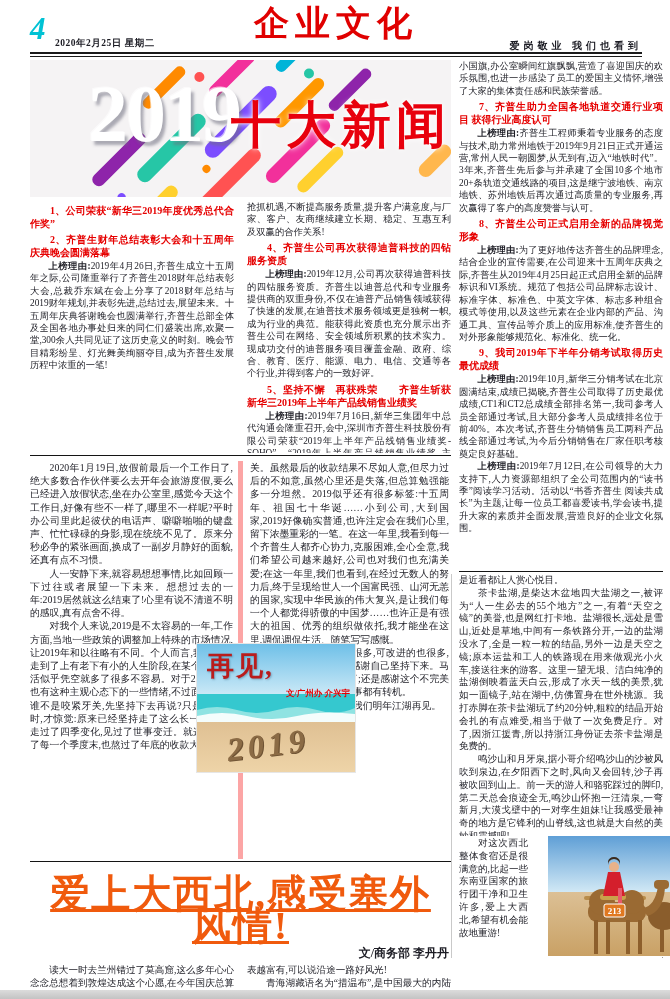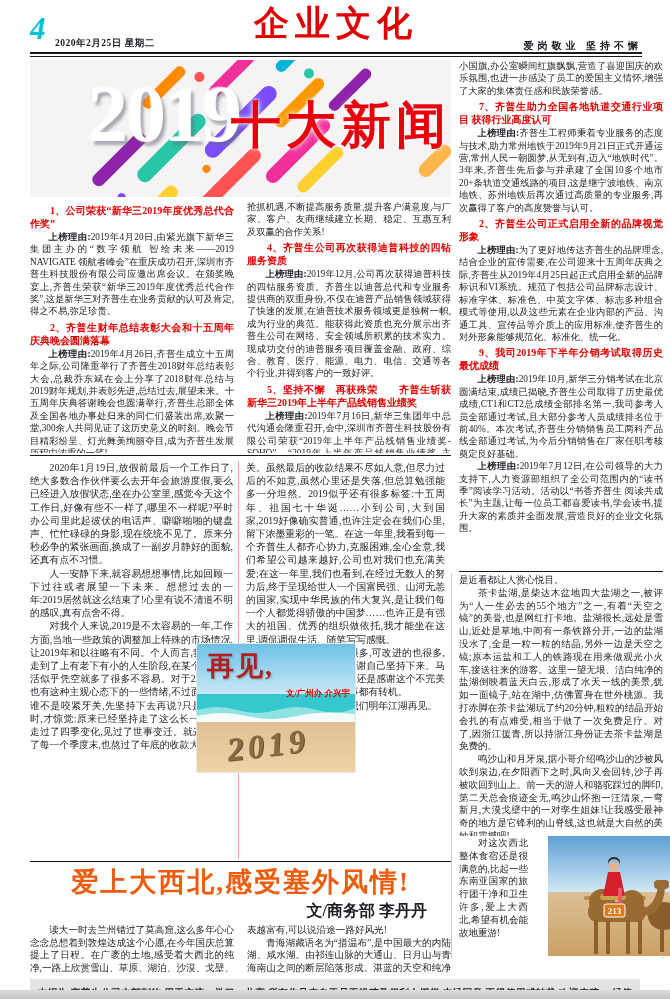--- a/index.html
+++ b/index.html
@@ -31,34 +31,34 @@
   .news-row{display:flex;gap:13px;height:252px;overflow:hidden;margin-top:4px;}
   .ncol{width:204px;flex:none;overflow:hidden;}
   .news-h{color:#e60000;font-weight:bold;font-size:10px;line-height:13px;text-align:justify;
           text-indent:2em;margin:3px 0 1px;}
   .para{font-size:9.3px;line-height:12.4px;text-align:justify;text-indent:2em;margin:0;}
   .lead{font-weight:bold;}
   .noindent{text-indent:0;}
   .hr-black{border:none;border-top:1.5px solid #141414;margin:2px 0;}
   
   .essay{position:relative;height:398px;display:flex;gap:0;padding-top:3px;}
-  .ecol1{width:203px;flex:none;border-right:1px solid #fca5a5;padding-right:5px;overflow:hidden;}
+  .ecol1{width:203px;flex:none;border-right:5px solid #fca5a5;padding-right:5px;overflow:hidden;}
   .ecol2{width:199px;flex:none;padding-left:7px;overflow:hidden;}
   .essay .para{font-size:9.8px;line-height:13.2px;}
   .beach{position:absolute;left:167px;top:186px;width:158px;height:128px;box-shadow:0 0 0 1px #e6e6e6;}
   .beach svg{position:absolute;inset:0;}
   .beach-bye{position:absolute;left:10px;top:4px;font-size:27px;font-weight:900;color:#b91c1c;
              letter-spacing:2px;text-shadow:1px 1px 2px rgba(40,90,120,.4);}
   .beach-byline{position:absolute;right:5px;top:44px;font-size:8.5px;font-weight:bold;color:#e60000;}
   .beach-sand{position:absolute;left:30px;bottom:8px;font-size:33px;font-weight:bold;font-style:italic;
               color:#8b6b45;transform:rotate(-7deg);text-shadow:1px 1px 0 #6d5233;letter-spacing:4px;}
   
-  .bl-title{font-size:27px;color:#f05a0d;font-weight:900;text-align:center;letter-spacing:2px;
-            margin-top:4px;line-height:32px;}
-  .bl-byline{text-align:right;font-weight:bold;font-size:16px;margin:3px 24px 2px 0;}
+  .bl-title{font-size:39px;color:#f05a0d;font-weight:900;text-align:center;letter-spacing:2px;
+            margin-top:16px;line-height:32px;text-decoration:underline;}
+  .bl-byline{text-align:right;font-weight:bold;font-size:12px;margin:3px 2px 2px 0;}
   .bl-cols{display:flex;gap:13px;height:50px;overflow:hidden;}
   .blcol{width:204px;flex:none;overflow:hidden;}
   .bl-cols .para{font-size:9.6px;line-height:12.6px;}
   
   .rcol-top{height:509px;overflow:hidden;}
   .right-lower{border-left:1px solid #c9c9c9;margin-left:-8px;padding-left:7px;}
   .travel{height:262px;overflow:hidden;}
   .travel .para{font-size:9.5px;line-height:12.8px;}
   .bottom-right-row{display:flex;height:122px;border-right:1px dotted #999;}
   .br-text{width:69px;flex:none;overflow:hidden;padding-top:1px;}
@@ -73,21 +73,21 @@
 </style>
 </head>
 <body>
 
 <div class="page">
 
   <div class="header">
     <div class="pagenum">4</div>
     <div class="date">2020年2月25日  星期二</div>
     <div class="masthead">企业文化</div>
-    <div class="slogan">爱岗敬业  坚持不懈</div>
+    <div class="slogan">爱岗敬业  我们也看到</div>
     <div class="hrule1"></div>
     <div class="hrule2"></div>
   </div>
 
   <div class="main">
 
     <div class="left-stack">
 
       <div class="banner">
         <svg viewBox="0 0 421 137" width="421" height="137">
@@ -114,21 +114,20 @@
           </g>
           <rect x="390" y="100" width="40" height="14" rx="7" fill="#ffb74d" transform="rotate(-45 400 110)"></rect>
         </svg>
         <div class="banner-year">2019</div>
         <div class="banner-title">十大新闻</div>
       </div>
 
       <div class="news-row">
         <div class="ncol">
           <p class="news-h">1、公司荣获“新华三2019年度优秀总代合作奖”</p>
-          <p class="para"><span class="lead">上榜理由:</span><span>2019年4月20日,由紫光旗下新华三集团主办的“数字领航 智绘未来——2019 NAVIGATE 领航者峰会”在重庆成功召开,深圳市齐普生科技股份有限公司应邀出席会议。在颁奖晚宴上,齐普生荣获“新华三2019年度优秀总代合作奖”,这是新华三对齐普生在业务贡献的认可及肯定,得之不易,弥足珍贵。</span></p>
           <p class="news-h">2、齐普生财年总结表彰大会和十五周年庆典晚会圆满落幕</p>
           <p class="para"><span class="lead">上榜理由:</span><span>2019年4月26日,齐普生成立十五周年之际,公司隆重举行了齐普生2018财年总结表彰大会,总裁乔东斌在会上分享了2018财年总结与2019财年规划,并表彰先进,总结过去,展望未来。十五周年庆典答谢晚会也圆满举行,齐普生总部全体及全国各地办事处归来的同仁们盛装出席,欢聚一堂,300余人共同见证了这历史意义的时刻。晚会节目精彩纷呈、灯光舞美绚丽夺目,成为齐普生发展历程中浓重的一笔!</span></p>
 
         </div>
         <div class="ncol">
           <p class="para noindent">抢抓机遇,不断提高服务质量,提升客户满意度,与厂家、客户、友商继续建立长期、稳定、互惠互利及双赢的合作关系!</p>
           <p class="news-h">4、齐普生公司再次获得迪普科技的四钻服务资质</p>
           <p class="para"><span class="lead">上榜理由:</span><span>2019年12月,公司再次获得迪普科技的四钻服务资质。齐普生以迪普总代和专业服务提供商的双重身份,不仅在迪普产品销售领域获得了快速的发展,在迪普技术服务领域更是独树一帜,成为行业的典范。能获得此资质也充分展示出齐普生公司在网络、安全领域所积累的技术实力。现成功交付的迪普服务项目覆盖金融、政府、综合、教育、医疗、能源、电力、电信、交通等各个行业,并得到客户的一致好评。</span></p>
           <p class="news-h">5、坚持不懈　再获殊荣　　齐普生斩获新华三2019年上半年产品线销售业绩奖</p>
           <p class="para"><span class="lead">上榜理由:</span><span>2019年7月16日,新华三集团年中总代沟通会隆重召开,会中,深圳市齐普生科技股份有限公司荣获“2019年上半年产品线销售业绩奖-SOHO”、“2019年上半年产品线销售业绩奖-主网”、“2019年上半年产品线销售业绩奖-小产品线拓展奖”等三个大奖。这是新华三对齐普生的总代理价值、服务的认可与信任,也是对齐普生人不畏艰辛、迎难而上的精神作风嘉奖。</span></p>
@@ -188,21 +187,21 @@
           </div>
         </div>
       </div>
     </div>
 
     <div class="right-stack">
       <div class="rcol-top">
         <p class="para noindent">小国旗,办公室瞬间红旗飘飘,营造了喜迎国庆的欢乐氛围,也进一步感染了员工的爱国主义情怀,增强了大家的集体责任感和民族荣誉感。</p>
         <p class="news-h">7、齐普生助力全国各地轨道交通行业项目  获得行业高度认可</p>
         <p class="para"><span class="lead">上榜理由:</span><span>齐普生工程师秉着专业服务的态度与技术,助力常州地铁于2019年9月21日正式开通运营,常州人民一朝圆梦,从无到有,迈入“地铁时代”。3年来,齐普生先后参与并承建了全国10多个地市20+条轨道交通线路的项目,这是继宁波地铁、南京地铁、苏州地铁后再次通过高质量的专业服务,再次赢得了客户的高度赞誉与认可。</span></p>
-        <p class="news-h">2、齐普生公司正式启用全新的品牌视觉形象</p>
+        <p class="news-h">8、齐普生公司正式启用全新的品牌视觉形象</p>
         <p class="para"><span class="lead">上榜理由:</span><span>为了更好地传达齐普生的品牌理念,结合企业的宣传需要,在公司迎来十五周年庆典之际,齐普生从2019年4月25日起正式启用全新的品牌标识和VI系统。规范了包括公司品牌标志设计、标准字体、标准色、中英文字体、标志多种组合模式等使用,以及这些元素在企业内部的产品、沟通工具、宣传品等介质上的应用标准,使齐普生的对外形象能够规范化、标准化、统一化。</span></p>
         <p class="news-h">9、我司2019年下半年分销考试取得历史最优成绩</p>
         <p class="para"><span class="lead">上榜理由:</span><span>2019年10月,新华三分销考试在北京圆满结束,成绩已揭晓,齐普生公司取得了历史最优成绩,CT1和CT2总成绩全部排名第一,我司参考人员全部通过考试,且大部分参考人员成绩排名位于前40%。本次考试,齐普生分销销售员工两科产品线全部通过考试,为今后分销销售在厂家任职考核奠定良好基础。</span></p>
         <p class="para"><span class="lead">上榜理由:</span><span>2019年7月12日,在公司领导的大力支持下,人力资源部组织了全公司范围内的“读书季”阅读学习活动。活动以“书香齐普生 阅读共成长”为主题,让每一位员工都喜爱读书,学会读书,提升大家的素质并全面发展,营造良好的企业文化氛围。</span></p>
       </div>
 
       <hr class="hr-black">
 
       <div class="right-lower">
         <div class="travel">

